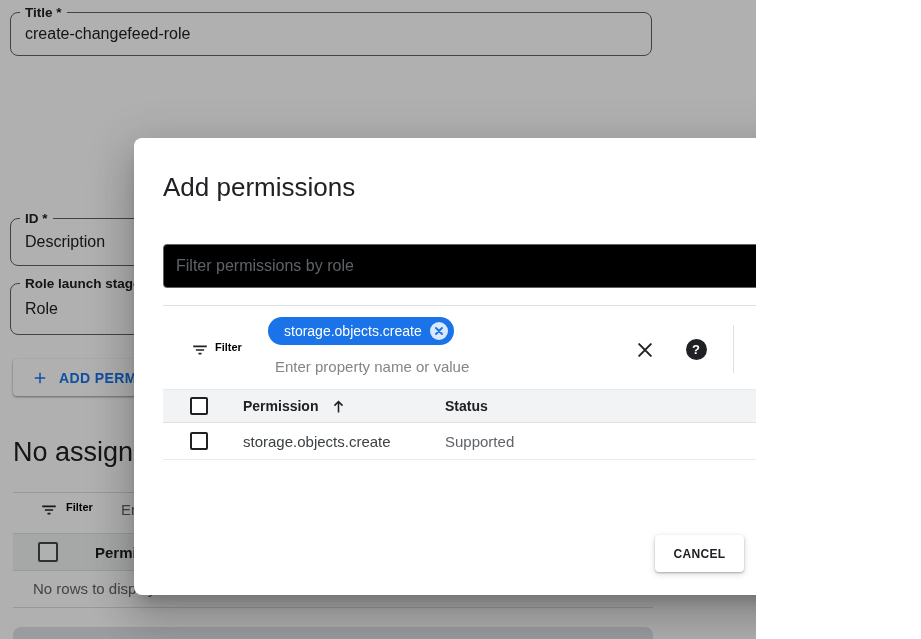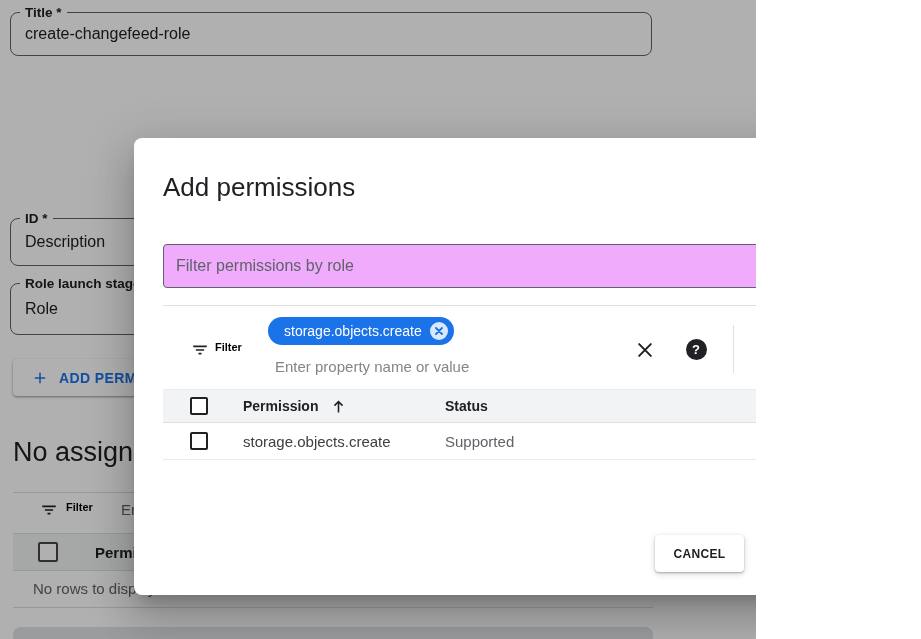--- a/index.html
+++ b/index.html
@@ -38,21 +38,21 @@
 
   
   .modal { position:absolute; left:134px; top:138px; width:699px; height:457px;
            background:#fff; border-radius:8px; z-index:10;
            box-shadow:0 11px 15px -7px rgba(0,0,0,.2), 0 24px 38px 3px rgba(0,0,0,.14),
                       0 9px 46px 8px rgba(0,0,0,.12); }
   .m-title { position:absolute; left:29px; top:34px; font-size:26px; font-weight:400;
              color:#202124; }
   .m-dropdown { position:absolute; left:29px; top:106px; width:640px; height:44px;
                 border:1px solid #5f6368; border-radius:4px; display:flex; align-items:center;
-                justify-content:space-between; padding:0 18px 0 12px; cursor:pointer; background:#f0abfc; }
+                justify-content:space-between; padding:0 18px 0 12px; cursor:pointer; background:#000000; }
   .m-dropdown-text { font-size:16px; color:#5f6368; }
   .caret-down { width:0; height:0; border-left:7px solid transparent;
                 border-right:7px solid transparent; border-top:8px solid #5f6368; }
   .m-divider { position:absolute; left:29px; top:167px; width:640px; height:1px; background:#e0e0e0; }
   .chip { position:absolute; left:134px; top:179px; height:28px; border-radius:14px;
           background:#1a73e8; color:#fff; display:flex; align-items:center;
           padding:0 6px 0 16px; gap:8px; font-size:14px; cursor:pointer; }
   .chip-close { width:18px; height:18px; display:block; cursor:pointer; }
   .icon-btn { position:absolute; background:none; border:none; padding:0; cursor:pointer;
               display:flex; align-items:center; justify-content:center; }

